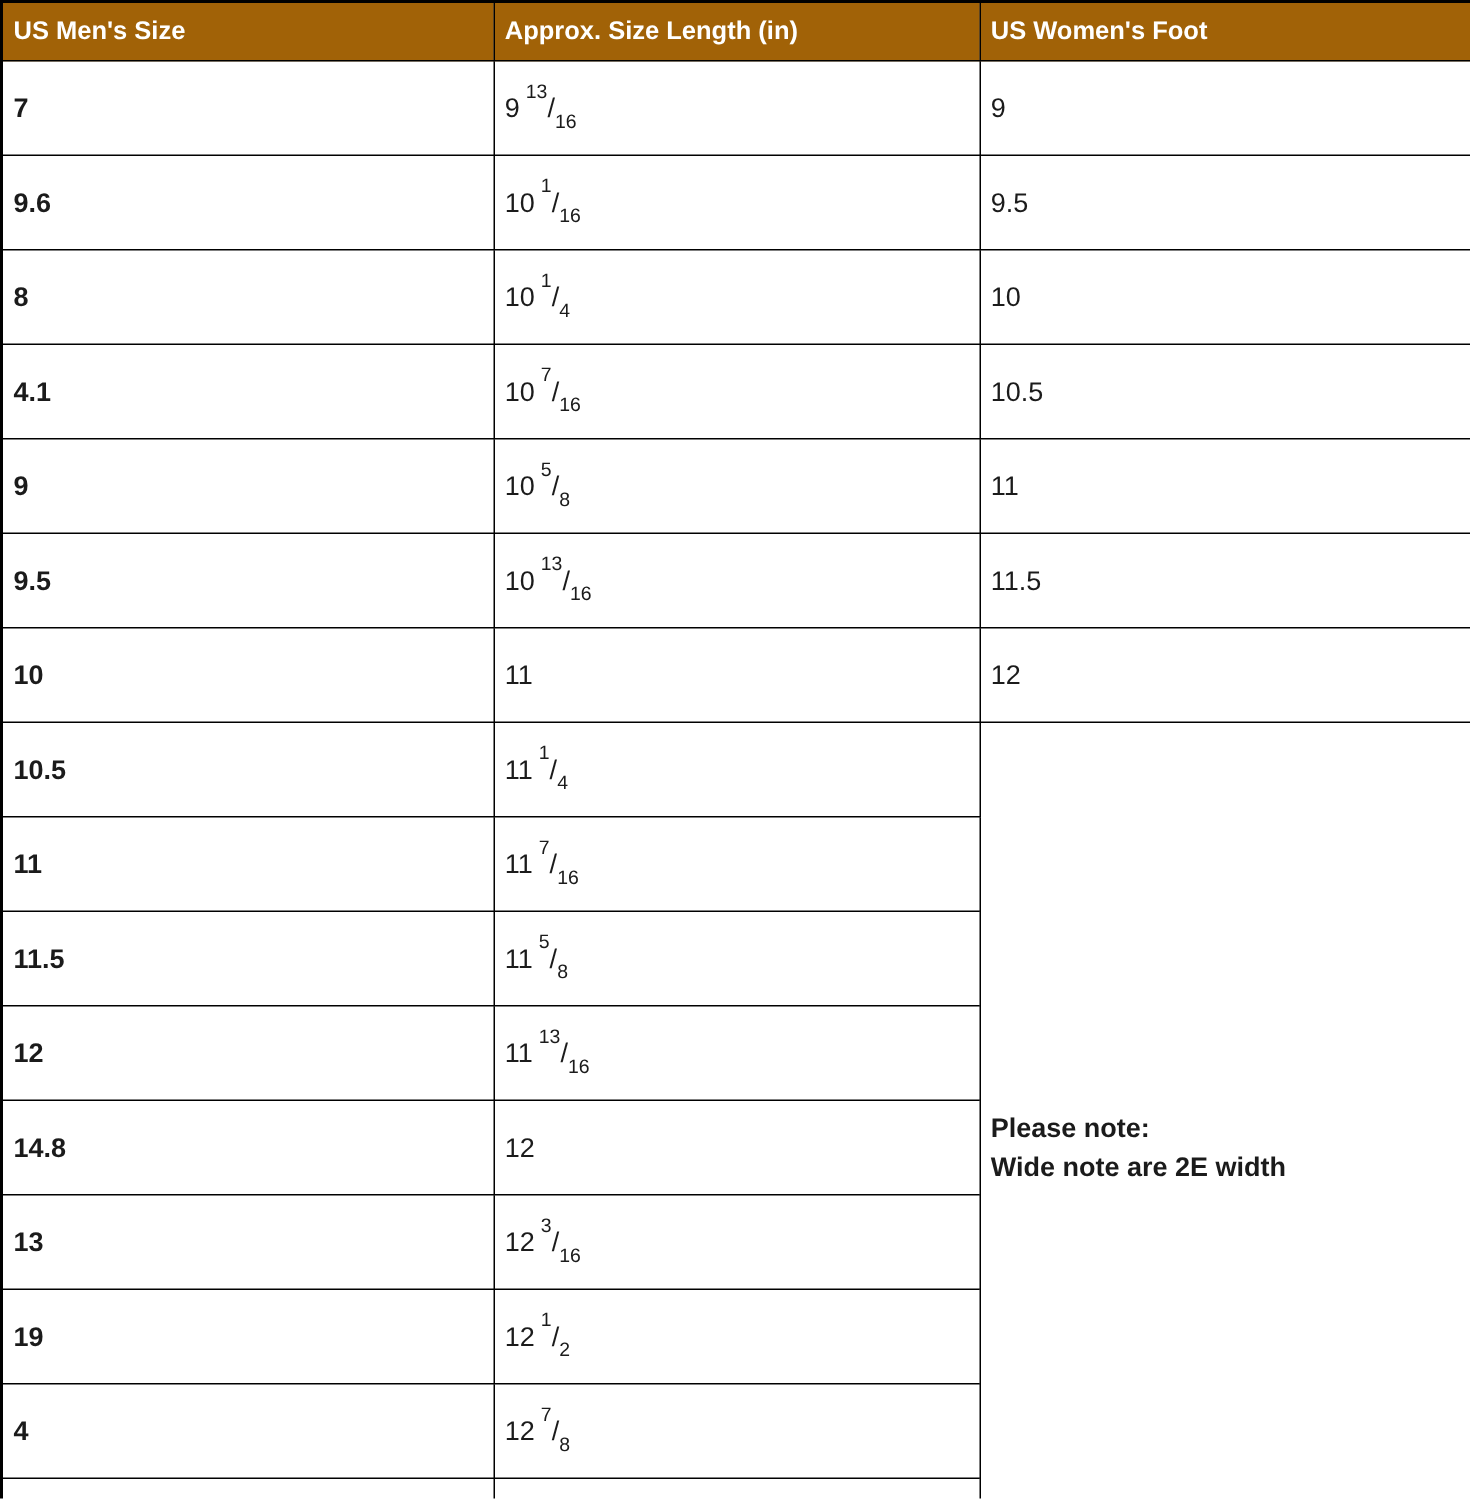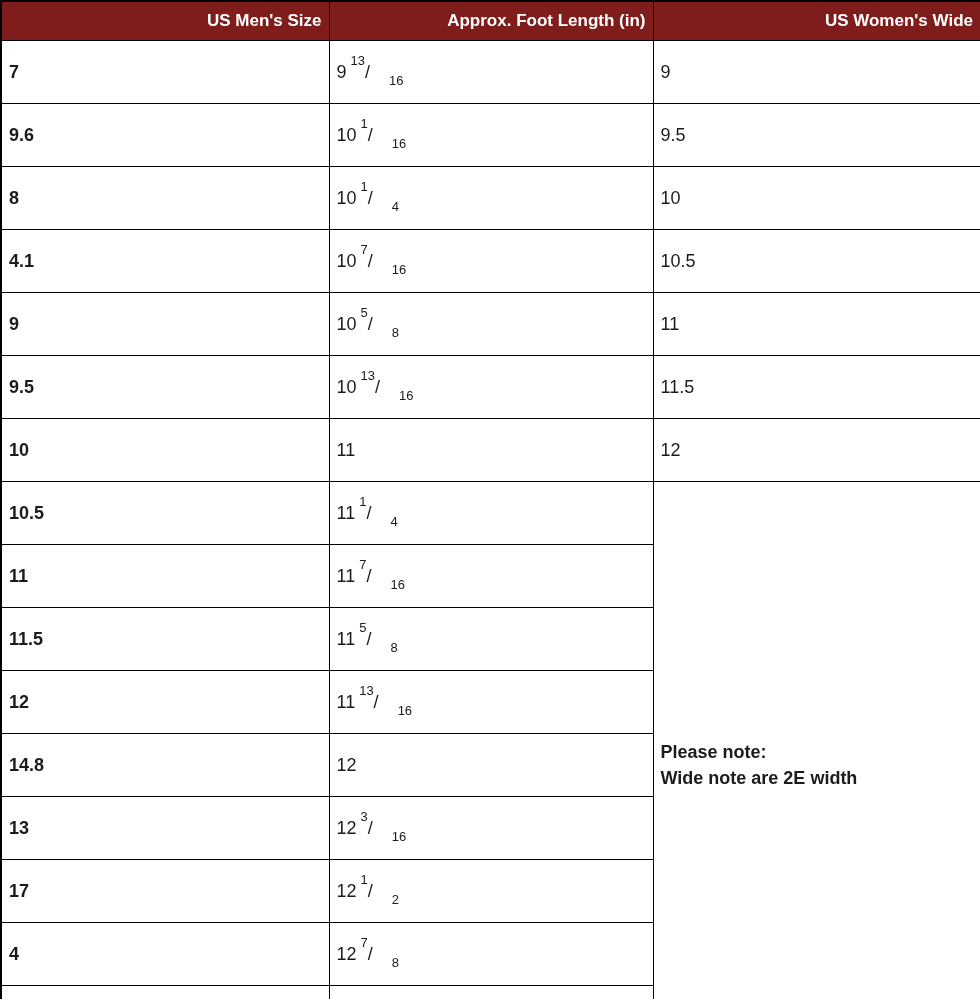--- a/index.html
+++ b/index.html
@@ -13,25 +13,25 @@
     font-family: "Liberation Sans", sans-serif;
   }
   table.size-chart {
     border-collapse: collapse;
     table-layout: fixed;
     width: 980px;
     height: 999px;
     border: 2px solid #000000;
   }
   .size-chart th {
-    background: #7f1d1d;
+    background: #a16207;
     color: #ffffff;
     font-weight: 700;
     font-size: 17px;
-    text-align: right;
+    text-align: left;
     vertical-align: middle;
     padding: 2px 7px;
     height: 34px;
     border: 1px solid #000000;
   }
   .size-chart td {
     border: 1px solid #000000;
     font-size: 18px;
     color: #1b1b1b;
     text-align: left;
@@ -48,21 +48,20 @@
     position: relative;
     top: -0.42em;
     margin-left: 4px;
     line-height: 0;
   }
   .size-chart td.foot sub {
     font-size: 0.72em;
     position: relative;
     top: 0.22em;
     line-height: 0;
-    margin-left: 19px;
   }
   .size-chart td.note-cell {
     font-weight: 700;
     font-size: 18px;
     vertical-align: middle;
     line-height: 26px;
     color: #1b1b1b;
   }
 </style>
 </head>
@@ -70,22 +69,22 @@
 
 <table class="size-chart">
   <colgroup>
     <col style="width:328px">
     <col style="width:324px">
     <col style="width:328px">
   </colgroup>
   <thead>
     <tr>
       <th>US Men's Size</th>
-      <th>Approx. Foot Length (in)</th>
-      <th>US Women's Wide</th>
+      <th>Approx. Size Length (in)</th>
+      <th>US Women's Foot</th>
     </tr>
   </thead>
   <tbody id="size-rows">
       <tr>
         <td class="mens">7</td>
         <td class="foot">9<sup>13</sup>/<sub>16</sub></td>
         <td class="womens">9</td>
       </tr>
       <tr>
         <td class="mens">9.6</td>
@@ -139,21 +138,21 @@
       </tr>
       <tr>
         <td class="mens">14.8</td>
         <td class="foot">12</td>
       </tr>
       <tr>
         <td class="mens">13</td>
         <td class="foot">12<sup>3</sup>/<sub>16</sub></td>
       </tr>
       <tr>
-        <td class="mens">17</td>
+        <td class="mens">19</td>
         <td class="foot">12<sup>1</sup>/<sub>2</sub></td>
       </tr>
       <tr>
         <td class="mens">4</td>
         <td class="foot">12<sup>7</sup>/<sub>8</sub></td>
       </tr>
       <tr>
         <td class="mens">16</td>
         <td class="foot">13<sup>3</sup>/</td>
       </tr>

